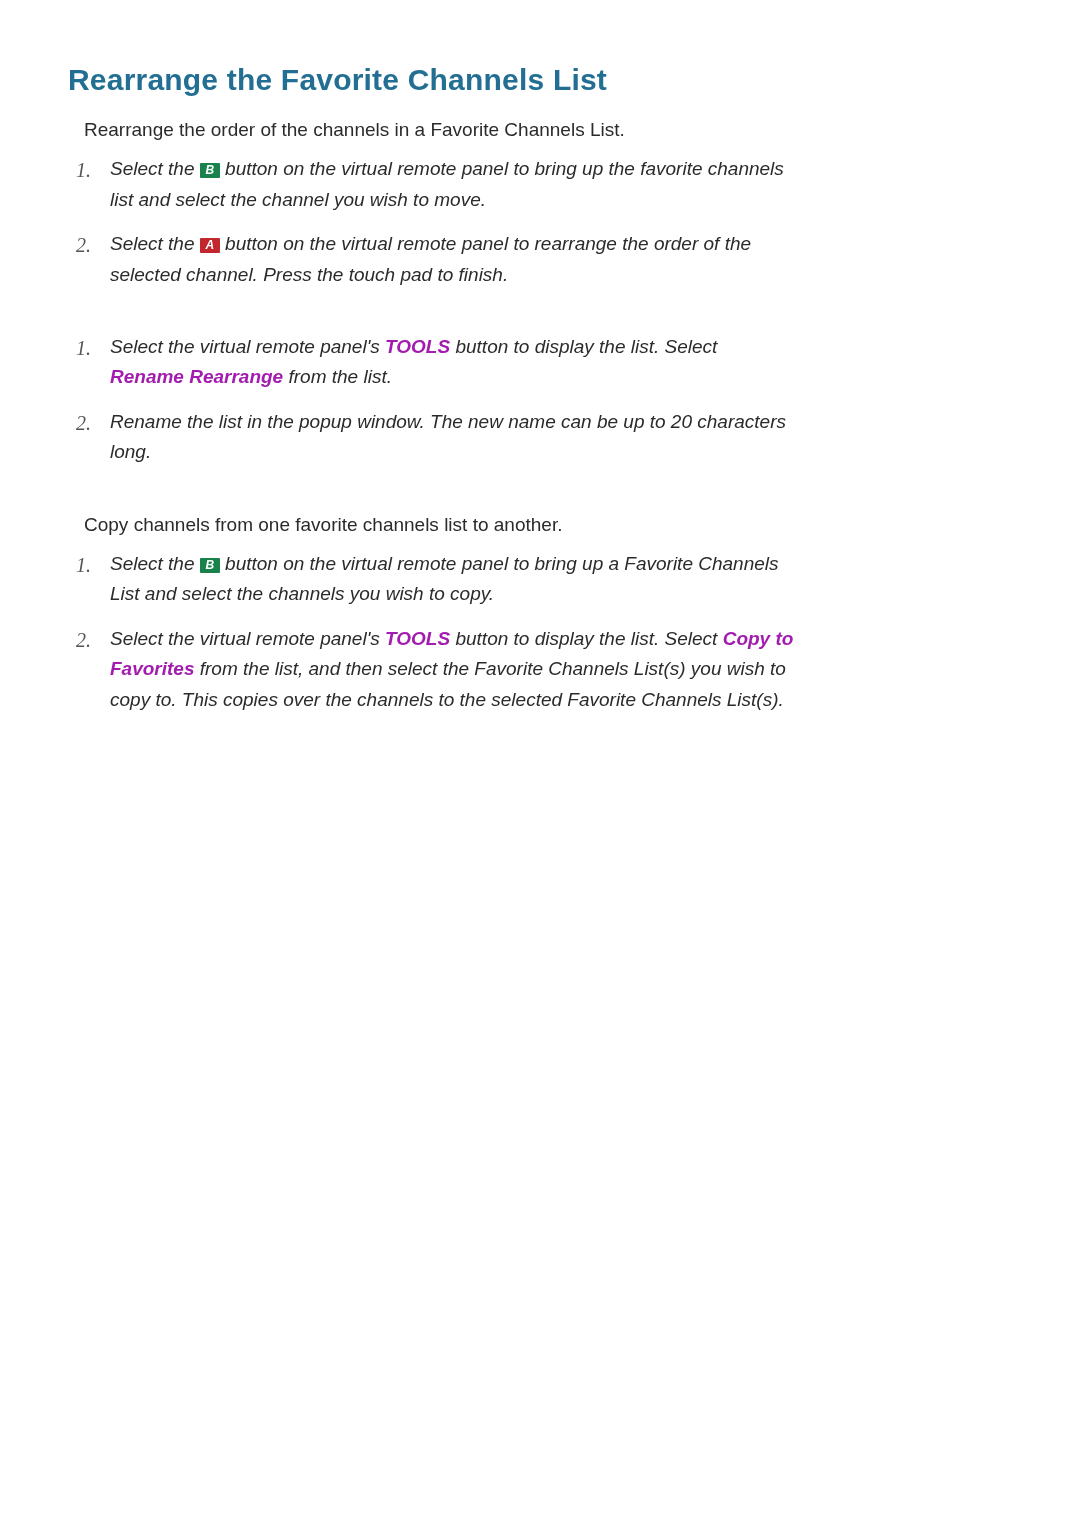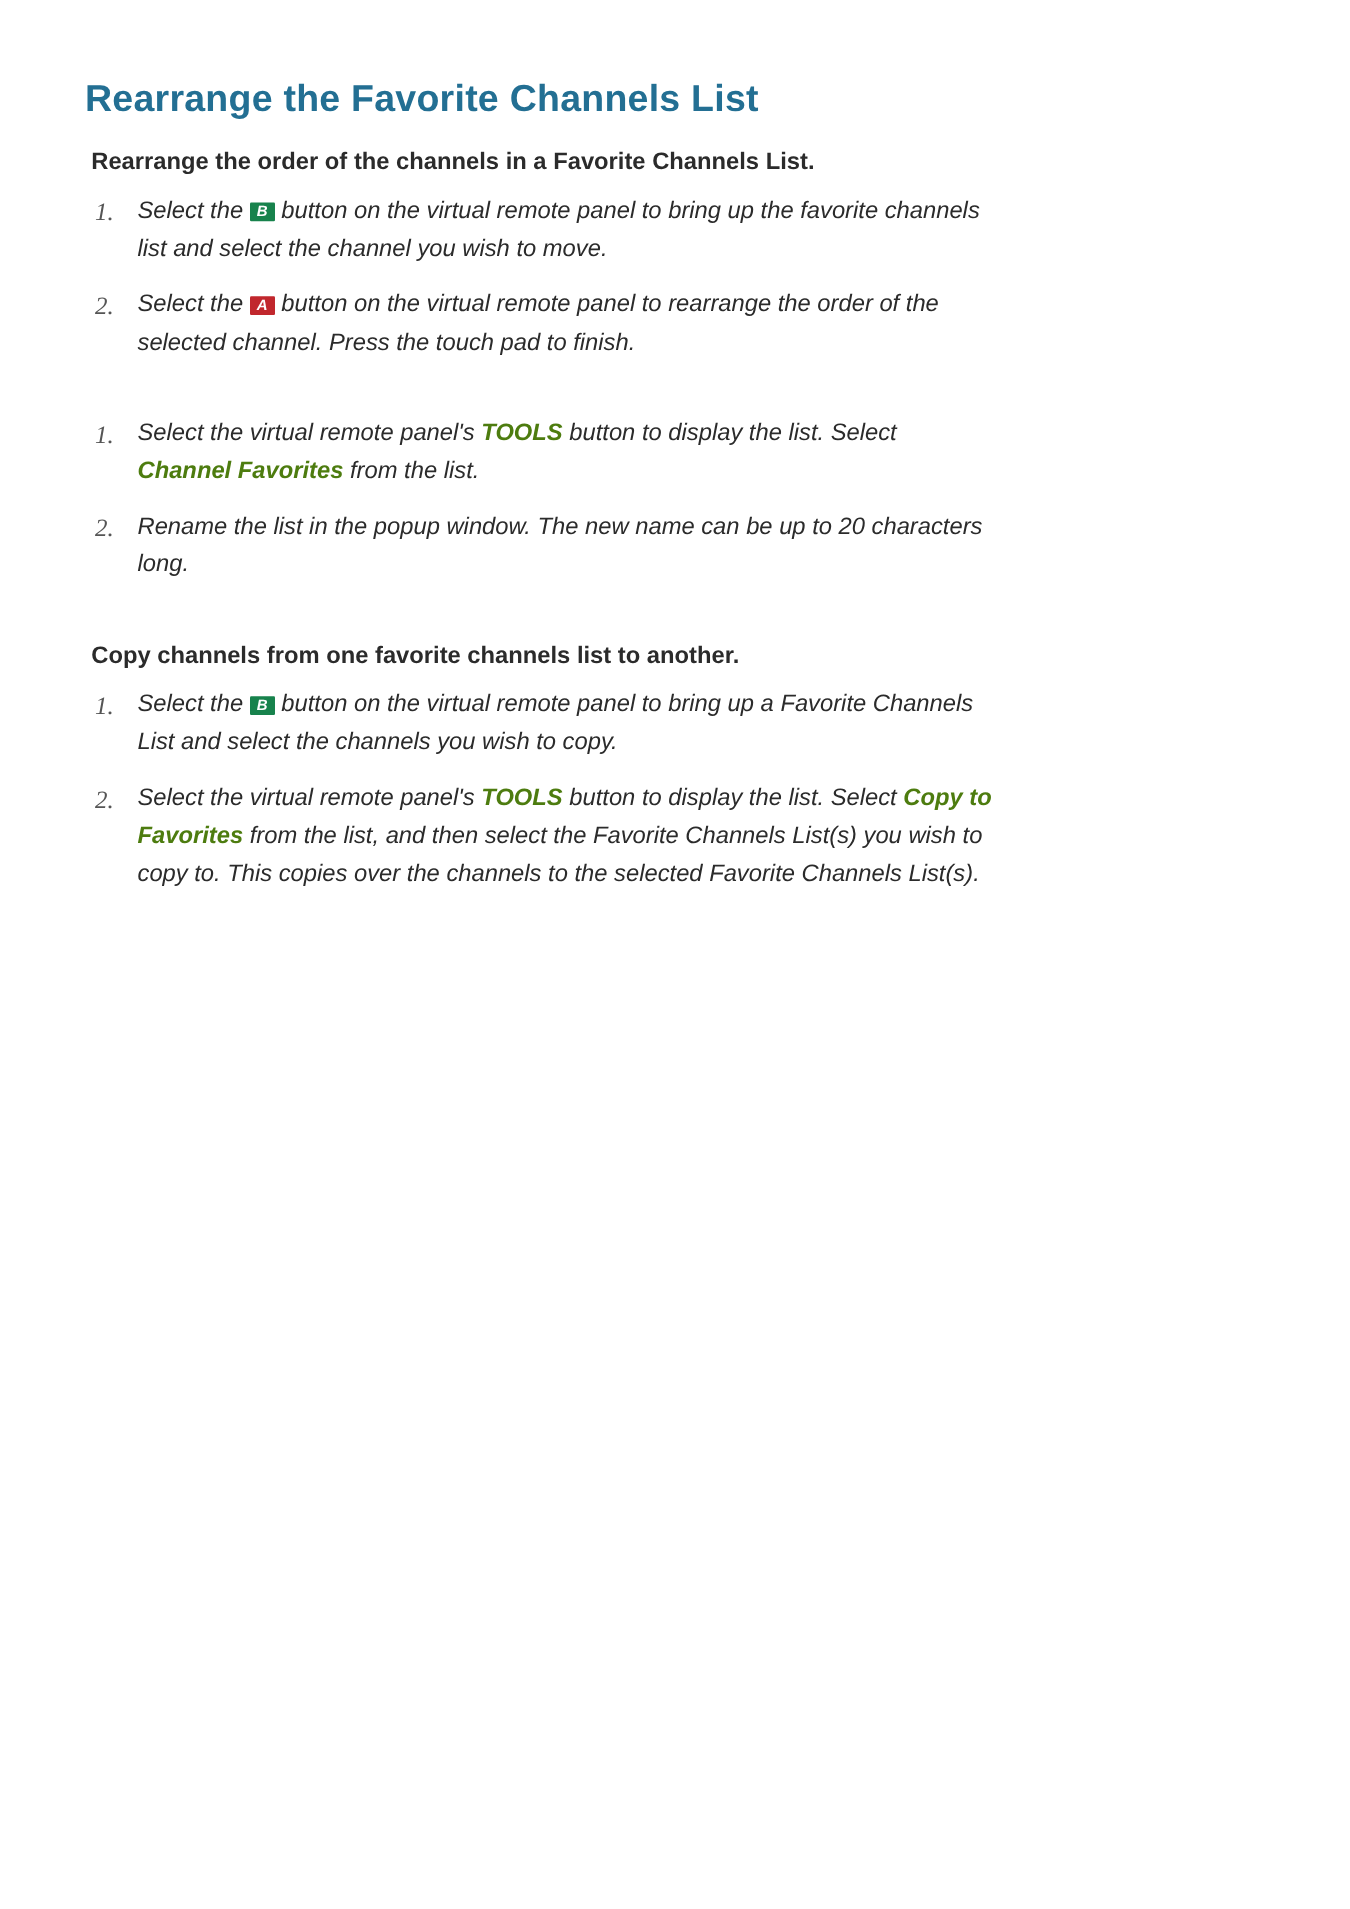--- a/index.html
+++ b/index.html
@@ -20,24 +20,23 @@
   }
   h2.section-heading {
     margin: 0 0 16px 0;
     font-size: 30px;
     font-weight: 600;
     color: #236f93;
     letter-spacing: 0.2px;
     line-height: 1.3;
   }
   p.intro {
-    margin: 0 0 10px 5px;
+    margin: 0 0 10px 16px;
     font-size: 19px;
     line-height: 1.55;
-    font-weight: bold;
   }
   ol.steps {
     margin: 0;
     padding: 0 0 0 42px;
     list-style: none;
     counter-reset: step;
     font-style: italic;
   }
   ol.steps > li {
     position: relative;
@@ -64,39 +63,39 @@
     font-weight: 700;
     line-height: 15px;
     color: #ffffff;
     text-align: center;
     vertical-align: 1px;
     border-radius: 1px;
   }
   .btn-b { background: #17824c; }
   .btn-a { background: #c1272d; }
   .kw {
-    color: #4d7c0f;
+    color: #a21caf;
     font-weight: 600;
   }
 </style>
 </head>
 <body>
 
 <div class="page" id="page-root">
     <div class="section">
       <h2 class="section-heading">Rearrange the Favorite Channels List</h2>
       <p class="intro">Rearrange the order of the channels in a Favorite Channels List.</p>
       <ol class="steps">
         <li><span>Select the </span><span class="btn-key btn-b">B</span><span> button on the virtual remote panel to bring up the favorite channels list and select the channel you wish to move.</span></li>
         <li><span>Select the </span><span class="btn-key btn-a">A</span><span> button on the virtual remote panel to rearrange the order of the selected channel. Press the touch pad to finish.</span></li>
       </ol>
     </div>
     <div class="section">
       <ol class="steps">
-        <li><span>Select the virtual remote panel's </span><span class="kw">TOOLS</span><span> button to display the list. Select </span><span class="kw">Channel Favorites</span><span> from the list.</span></li>
+        <li><span>Select the virtual remote panel's </span><span class="kw">TOOLS</span><span> button to display the list. Select </span><span class="kw">Rename Rearrange</span><span> from the list.</span></li>
         <li><span>Rename the list in the popup window. The new name can be up to 20 characters long.</span></li>
       </ol>
     </div>
     <div class="section">
       <p class="intro">Copy channels from one favorite channels list to another.</p>
       <ol class="steps">
         <li><span>Select the </span><span class="btn-key btn-b">B</span><span> button on the virtual remote panel to bring up a Favorite Channels List and select the channels you wish to copy.</span></li>
         <li><span>Select the virtual remote panel's </span><span class="kw">TOOLS</span><span> button to display the list. Select </span><span class="kw">Copy to Favorites</span><span> from the list, and then select the Favorite Channels List(s) you wish to copy to. This copies over the channels to the selected Favorite Channels List(s).</span></li>
       </ol>
     </div>

